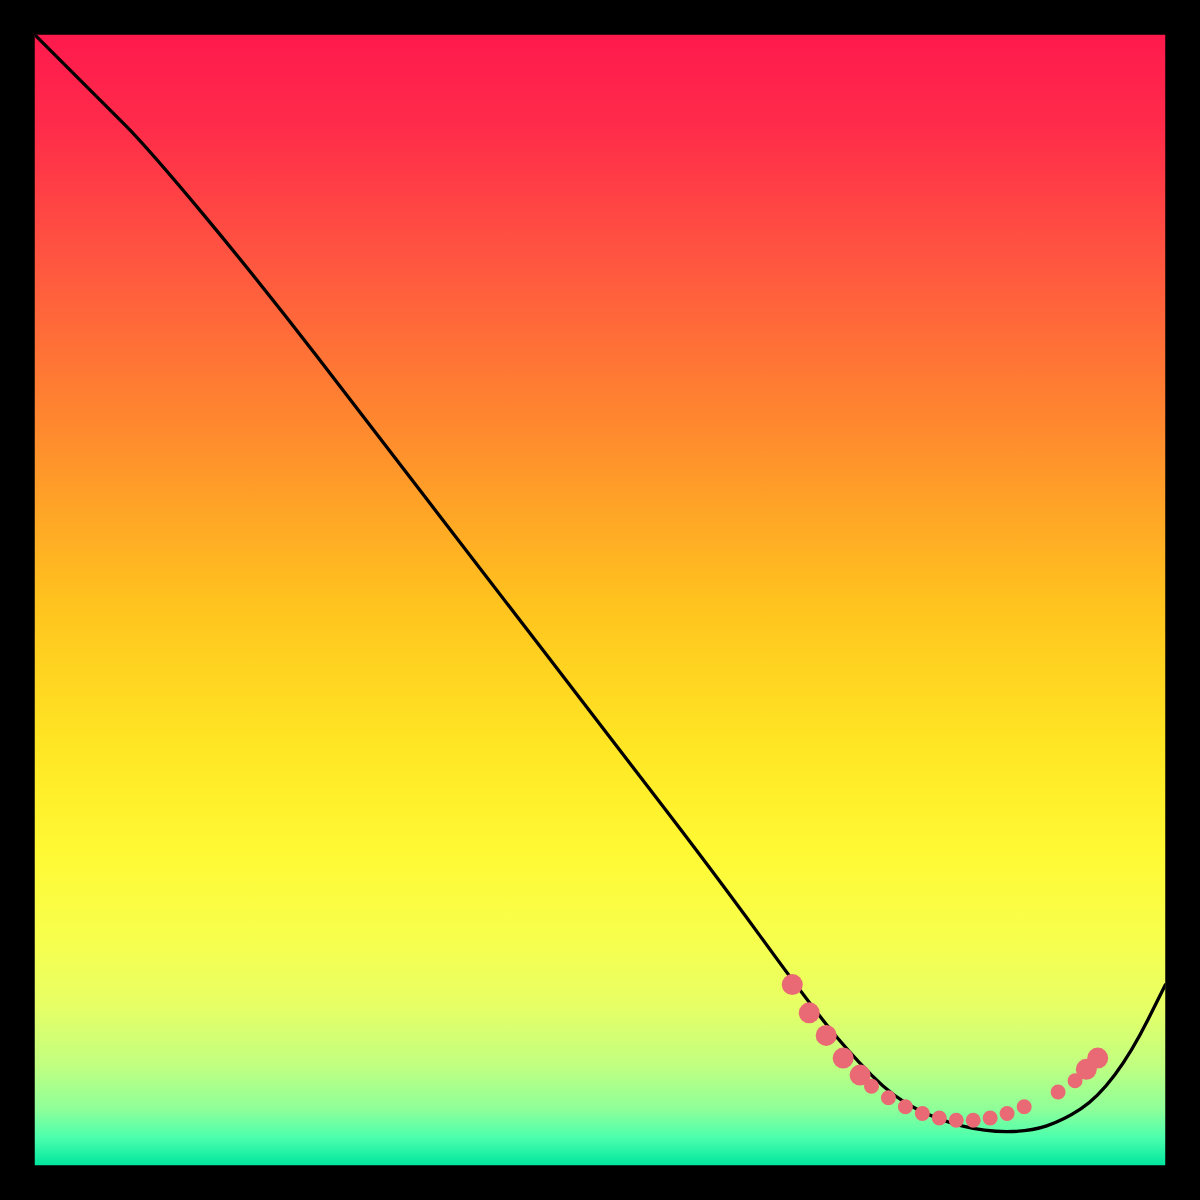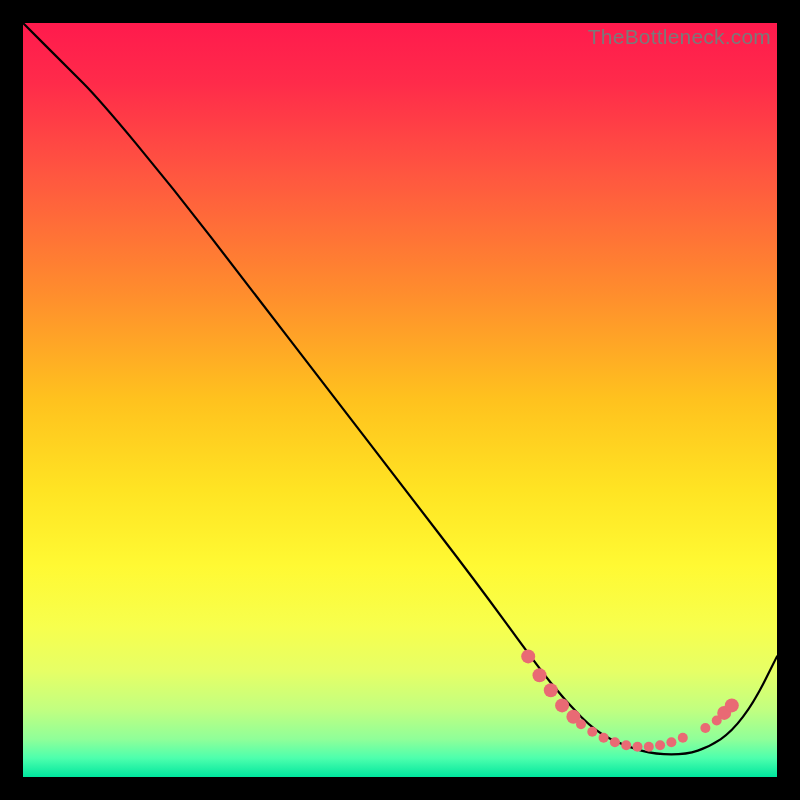--- a/index.html
+++ b/index.html
@@ -76,14 +76,13 @@
         <circle cx="625.8" cy="723.8" r="5" fill="#e96a74"></circle>
         <circle cx="637.1" cy="722.3" r="5" fill="#e96a74"></circle>
         <circle cx="648.4" cy="719.3" r="5" fill="#e96a74"></circle>
         <circle cx="659.8" cy="714.8" r="5" fill="#e96a74"></circle>
         <circle cx="682.4" cy="705.0" r="5" fill="#e96a74"></circle>
         <circle cx="693.7" cy="697.5" r="5" fill="#e96a74"></circle>
         <circle cx="701.2" cy="689.9" r="7" fill="#e96a74"></circle>
         <circle cx="708.8" cy="682.4" r="7" fill="#e96a74"></circle>
       </g>
   </svg>
-  <div class="watermark">TheBottleneck.com</div>
 </div>
 
 </body></html>

